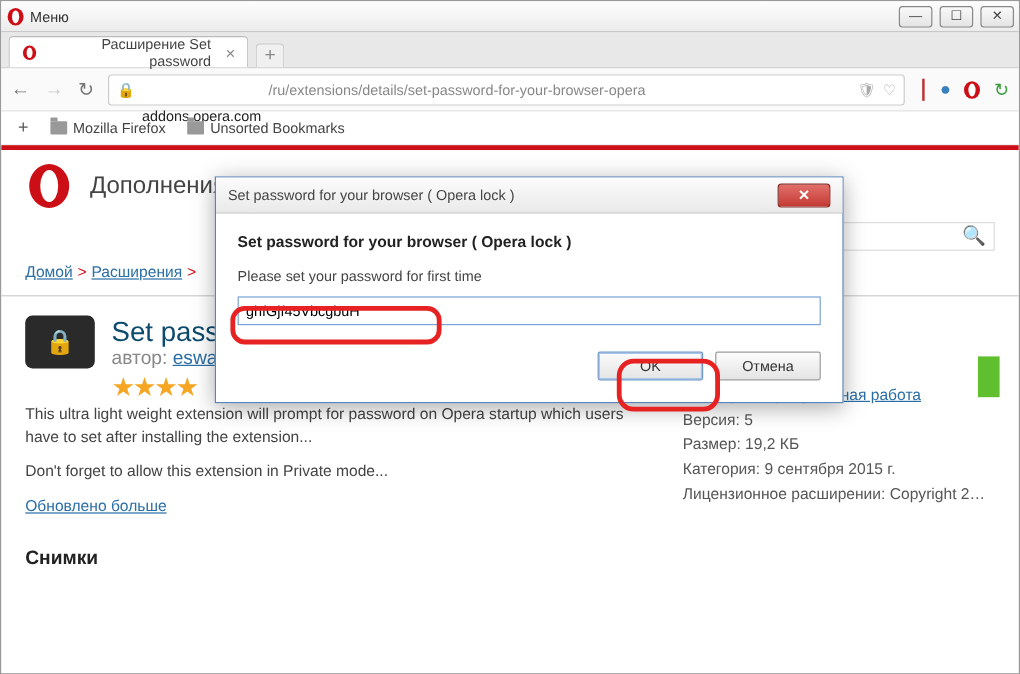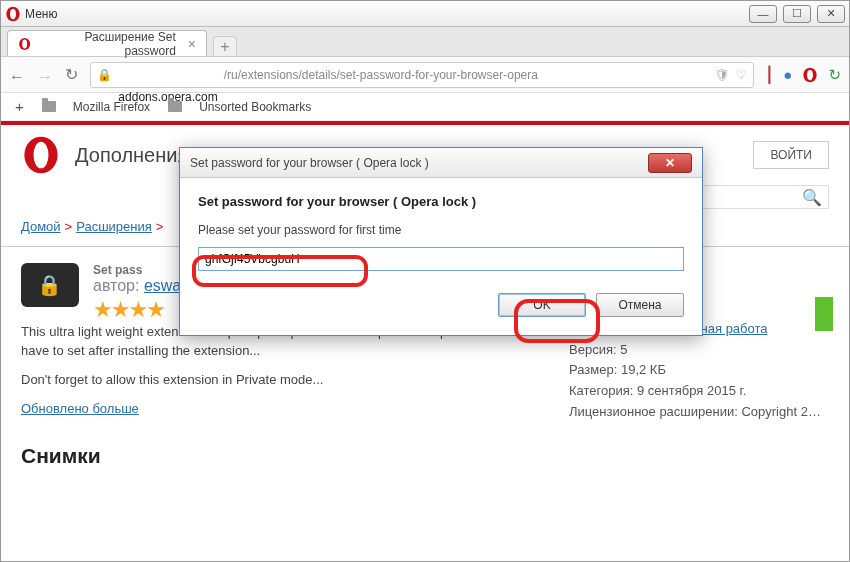--- a/index.html
+++ b/index.html
@@ -23,49 +23,49 @@
 .navbar { height: 36px; background: #fafafa; border-bottom: 1px solid #ddd; display: flex; align-items: center; padding: 0 8px; gap: 12px; }
 .nav-btn { color: #777; font-size: 16px; }
 .addrbar { flex: 1; height: 26px; background: #fff; border: 1px solid #ccc; border-radius: 3px; display: flex; align-items: center; padding: 0 6px; gap: 6px; font-size: 12px; color: #555; }
 .addrbar .domain { color: #222; margin-top: 44px; }
 .addrbar .path { color: #888; }
 .toolbar-right { display: flex; align-items: center; gap: 10px; font-size: 15px; color: #666; }
 
 
 .bookbar { height: 28px; background: #fff; border-bottom: 1px solid #eee; display: flex; align-items: center; gap: 18px; padding: 0 14px; font-size: 12px; color: #444; }
 .bookbar .plus { color: #555; font-size: 15px; }
-.folder { display: flex; align-items: center; gap: 17px; }
+.folder { display: flex; align-items: center; gap: 5px; }
 .folder-icon { width: 14px; height: 11px; background: #999; border-radius: 1px; position: relative; }
 .folder-icon::before { content:""; position:absolute; top:-3px; left:0; width:6px; height:3px; background:#999; border-radius:1px 1px 0 0; }
 
 
 .red-line { height: 4px; background: #cc0f16; }
 .page-header { display: flex; align-items: center; padding: 10px 20px; gap: 14px; }
 .big-o { width: 40px; height: 40px; }
 .page-title { font-size: 20px; color: #444; }
 .login-btn { margin-left: auto; border: 1px solid #ccc; padding: 6px 16px; font-size: 12px; color: #555; background: #fff; }
 .searchbar-row { display:flex; justify-content:flex-end; padding:0 20px 6px; }
 .searchbox { width:180px; height:24px; border:1px solid #ddd; display:flex; align-items:center; justify-content:flex-end; padding:0 6px; color:#bbb; }
 
 .breadcrumb { padding: 4px 20px 12px; border-bottom: 1px solid #ccc; font-size: 13px; }
 .breadcrumb a { color: #2a6ea6; text-decoration: underline; margin-top: 21px; }
 .breadcrumb .sep { color: #cc0f16; padding: 0 4px; }
 
 .content { display: flex; padding: 16px 20px; gap: 40px; }
 .left { flex: 1; }
 .ext-row { display: flex; gap: 14px; align-items: flex-start; }
 .ext-icon { width: 58px; height: 44px; background: #2a2a2a; border-radius: 6px; display:flex; align-items:center; justify-content:center; color:#ccc; font-size:20px; }
-.ext-title { font-size: 12px; font-weight: bold; color: #737373; }
+.ext-title { font-size: 23px; font-weight: normal; color: #0c4a6e; }
 .ext-author { font-size: 16px; color: #888; }
 .ext-author a { color: #2a6ea6; text-decoration: underline; }
 .stars { color: #f5a623; font-size: 22px; letter-spacing: -2px; margin-top: 2px; }
 .desc { font-size: 13px; color: #444; line-height: 1.45; }
 .desc p { margin-bottom: 10px; }
 .show-more { color: #2a6ea6; text-decoration: underline; font-size: 13px; }
-.snimki { font-size: 21px; font-weight: bold; margin-top: 26px; color:#222; }
+.snimki { font-size: 16px; font-weight: bold; margin-top: 26px; color:#222; }
 
 .right { width: 260px; }
 .green-remnant { width: 18px; height: 34px; background: #5fbf2e; position:absolute; right:16px; top:296px; }
 .about-title { font-size: 18px; font-weight: bold; margin-bottom: 14px; color:#222; }
 .meta { font-size: 13px; color: #555; line-height: 1.6; }
 .meta a { color: #2a6ea6; text-decoration: underline; }
 
 
 .dialog { position: absolute; left: 178px; top: 146px; width: 524px; border: 1px solid #5a84b8; background: #fff; box-shadow: 0 4px 18px rgba(0,0,0,0.35); }
 .dlg-title { height: 30px; background: linear-gradient(#fcfcfc,#e9e9e9); border-bottom: 1px solid #c8c8c8; display: flex; align-items: center; padding: 0 10px; font-size: 12px; color: #444; }
@@ -146,21 +146,20 @@
     </div>
 </div>
 
 <div class="red-line"></div>
 <div class="page-header">
   <svg class="big-o" viewBox="0 0 24 24">
       <ellipse cx="12" cy="12" rx="10" ry="11" fill="#cc0f16"></ellipse>
       <ellipse cx="12" cy="12" rx="4.5" ry="8" fill="#fff"></ellipse>
     </svg>
   <div class="page-title">Дополнения</div>
-  <button class="login-btn">ВОЙТИ</button>
 </div>
 <div class="searchbar-row">
     <div class="searchbox">
       <span>🔍</span>
     </div>
   </div>
 
 <div class="breadcrumb">
   <a>Домой</a><span class="sep">&gt;</span><a>Расширения</a><span class="sep">&gt;</span>
 </div>

